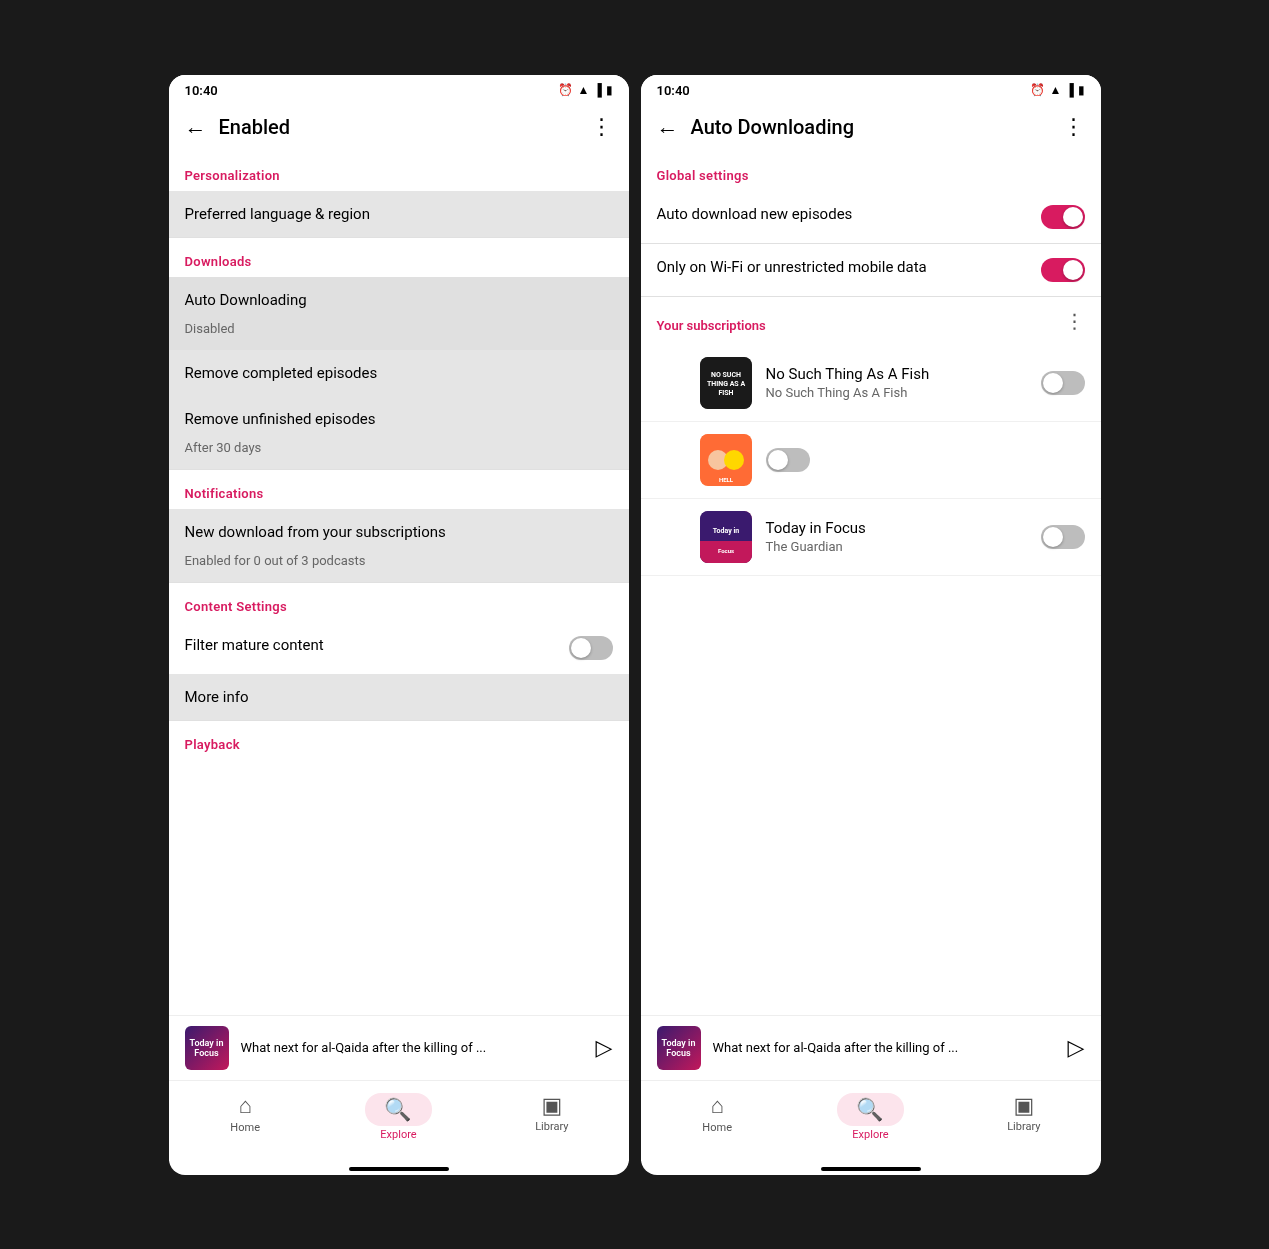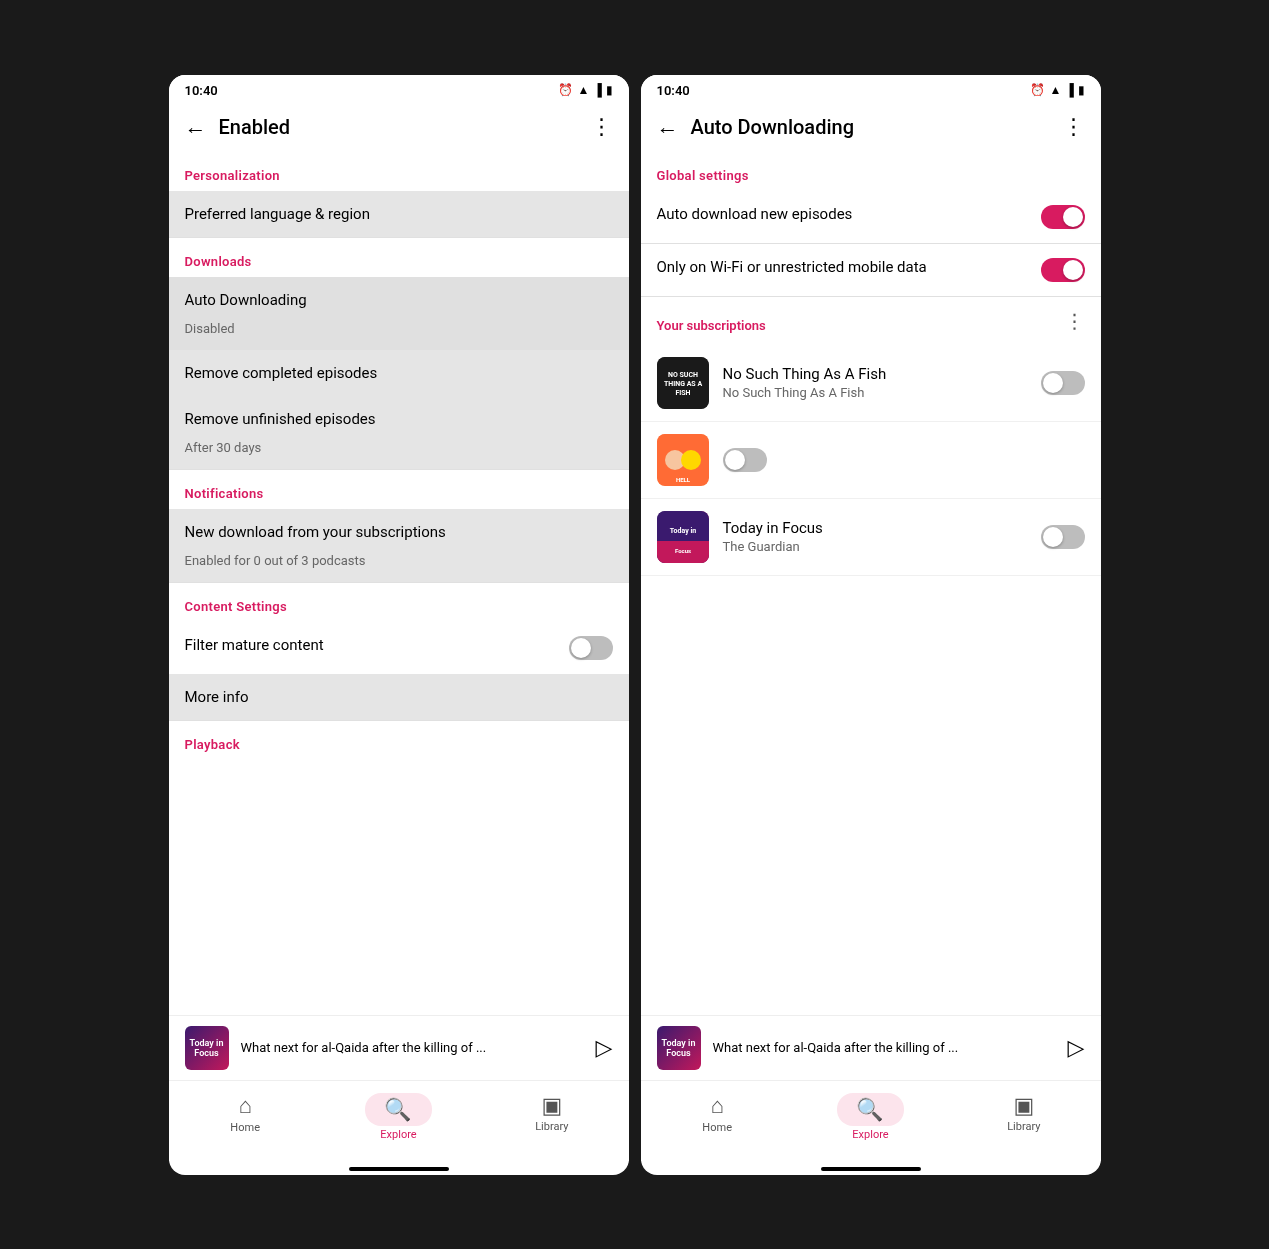--- a/index.html
+++ b/index.html
@@ -239,20 +239,21 @@
       flex-shrink: 0;
       margin-right: 14px;
       overflow: hidden;
       display: flex;
       align-items: center;
       justify-content: center;
       font-size: 8px;
       color: #fff;
       font-weight: 700;
       text-align: center;
+      margin-left: 43px;
     }
     .podcast-art.fish {
       background: linear-gradient(135deg, #1a1a1a, #3a3a3a);
     }
     .podcast-art.rob {
       background: linear-gradient(135deg, #ff6b35, #f7c59f);
     }
     .podcast-art.focus {
       background: linear-gradient(135deg, #3a1a6e, #c2185b);
     }

